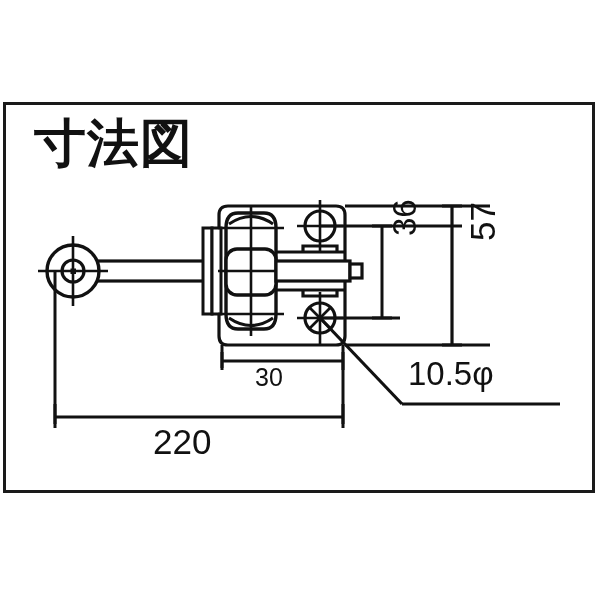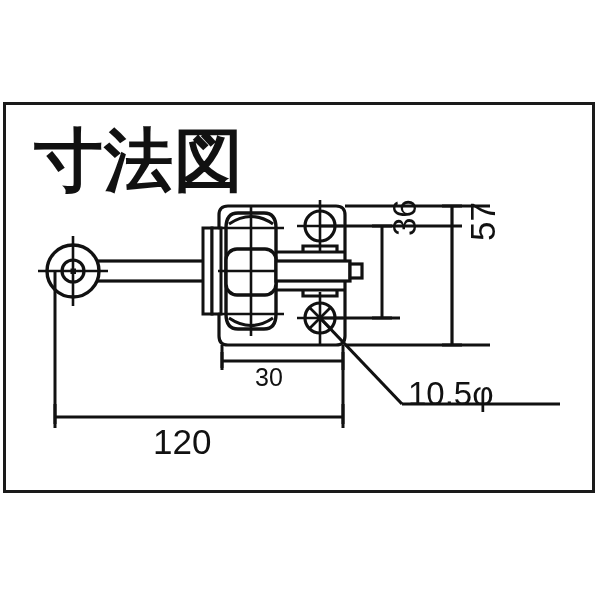--- a/index.html
+++ b/index.html
@@ -30,23 +30,23 @@
   #svg-drawing {
     position: absolute;
     left: 0;
     top: 0;
     width: 600px;
     height: 600px;
   }
   .title-text {
     position: absolute;
     left: 34px;
-    top: 126px;
+    top: 117px;
     font-family: "DejaVu Sans", "Liberation Sans", sans-serif;
-    font-size: 69px;
+    font-size: 52px;
     font-weight: 700;
     color: #111111;
     letter-spacing: 1px;
     line-height: 1;
     white-space: nowrap;
   }
   .dim-label {
     position: absolute;
     font-family: "Liberation Sans", sans-serif;
     color: #111111;
@@ -58,21 +58,21 @@
   #dim-36-label {
     left: 388px; top: 236px; font-size: 33px;
     transform: rotate(-90deg);
     transform-origin: left top;
   }
   #dim-57-label {
     left: 465px; top: 241px; font-size: 35px;
     transform: rotate(-90deg);
     transform-origin: left top;
   }
-  #dim-hole-label { left: 408px; top: 377px; font-size: 33px; }
+  #dim-hole-label { left: 408px; top: 357px; font-size: 33px; }
 </style>
 </head>
 <body>
 
 <div id="root">
 
   <div id="drawing-frame"></div>
 
   <svg id="svg-drawing" viewBox="0 0 600 600" xmlns="http://www.w3.org/2000/svg">
 
@@ -152,21 +152,21 @@
       <line x1="322" y1="320" x2="402" y2="404" stroke-width="3.2"></line>
       <line x1="402" y1="404" x2="560" y2="404" stroke-width="3.2"></line>
 
     </g>
   </svg>
 
   <div class="title-text">寸法図</div>
 
   <div class="dim-label" id="dim-30-label">30</div>
 
-  <div class="dim-label" id="dim-120-label">120</div>
+  <div class="dim-label" id="dim-120-label">220</div>
 
   <div class="dim-label" id="dim-36-label">36</div>
 
   <div class="dim-label" id="dim-57-label">57</div>
 
   <div class="dim-label" id="dim-hole-label">10.5φ</div>
 
 </div>
 
 </body></html>

